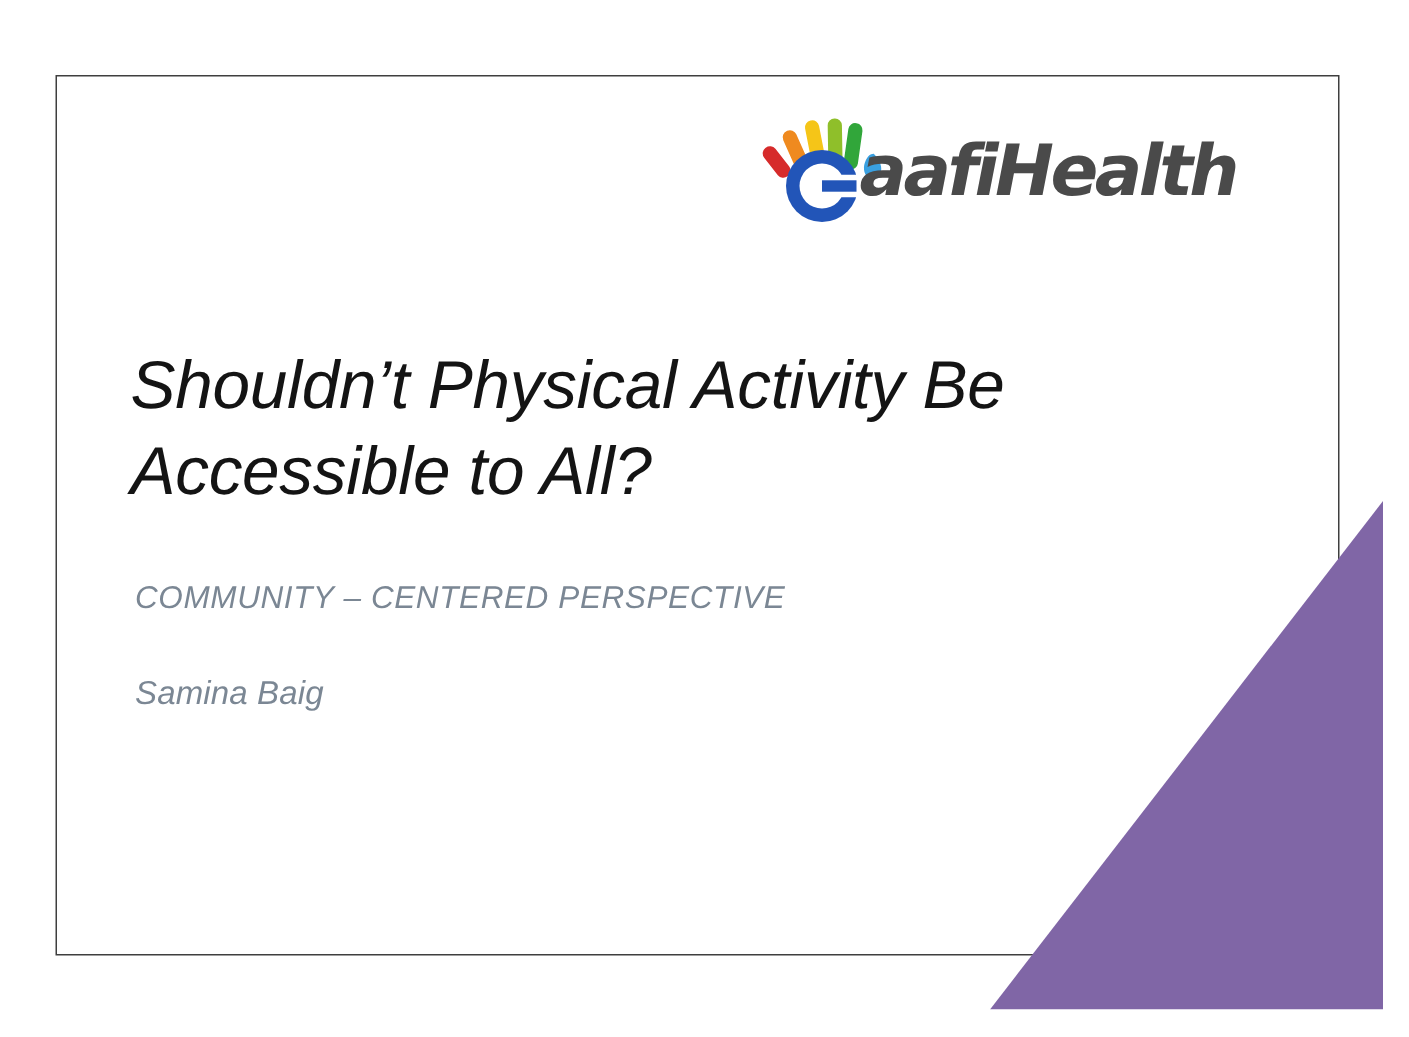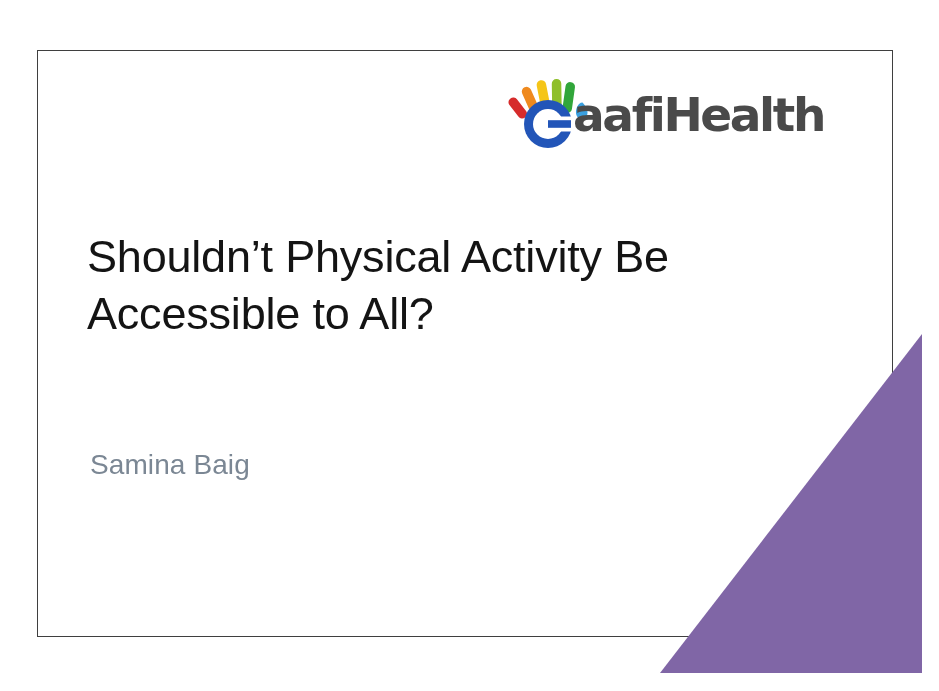--- a/index.html
+++ b/index.html
@@ -19,20 +19,21 @@
   
   #slide-frame {
     position: absolute;
     left: 37px;
     top: 50px;
     width: 856px;
     height: 587px;
     background: #ffffff;
     border: 1.5px solid #3f3f3f;
     box-sizing: border-box;
+    font-style: italic;
   }
 
   
   #corner-triangle {
     position: absolute;
     left: 660px;
     top: 334px;
     width: 262px;
     height: 339px;
     overflow: visible;
@@ -99,21 +100,21 @@
     font-weight: normal;
     color: #7b8794;
     letter-spacing: 0.4px;
     white-space: nowrap;
   }
   #author {
     position: absolute;
     left: 89px;
     top: 448px;
     font-family: "Liberation Sans", sans-serif;
-    font-size: 28px;
+    font-size: 22px;
     font-weight: normal;
     color: #7b8794;
     letter-spacing: 0.1px;
     white-space: nowrap;
   }
 </style>
 </head>
 <body>
 
 <div id="slide-frame">
@@ -140,20 +141,21 @@
           <rect x="42" y="43.2" width="23" height="7.6" fill="#2255b8"></rect>
         </g>
       </svg>
     </div>
 
     <div id="logo-wordmark">aafiHealth</div>
   </div>
 
   <div id="title" style="left:49px; top:178px;">Shouldn’t Physical Activity Be Accessible to All?</div>
 
+  <div id="subtitle" style="left:52px; top:336px;">COMMUNITY – CENTERED PERSPECTIVE</div>
 
   <div id="author" style="left:52px; top:398px;">Samina Baig</div>
 
 </div>
 
 <div id="corner-triangle">
   <svg width="262" height="339" viewBox="0 0 262 339" xmlns="http://www.w3.org/2000/svg">
     <polygon points="262,0 262,339 0,339" fill="#8066a6"></polygon>
   </svg>
 </div>

